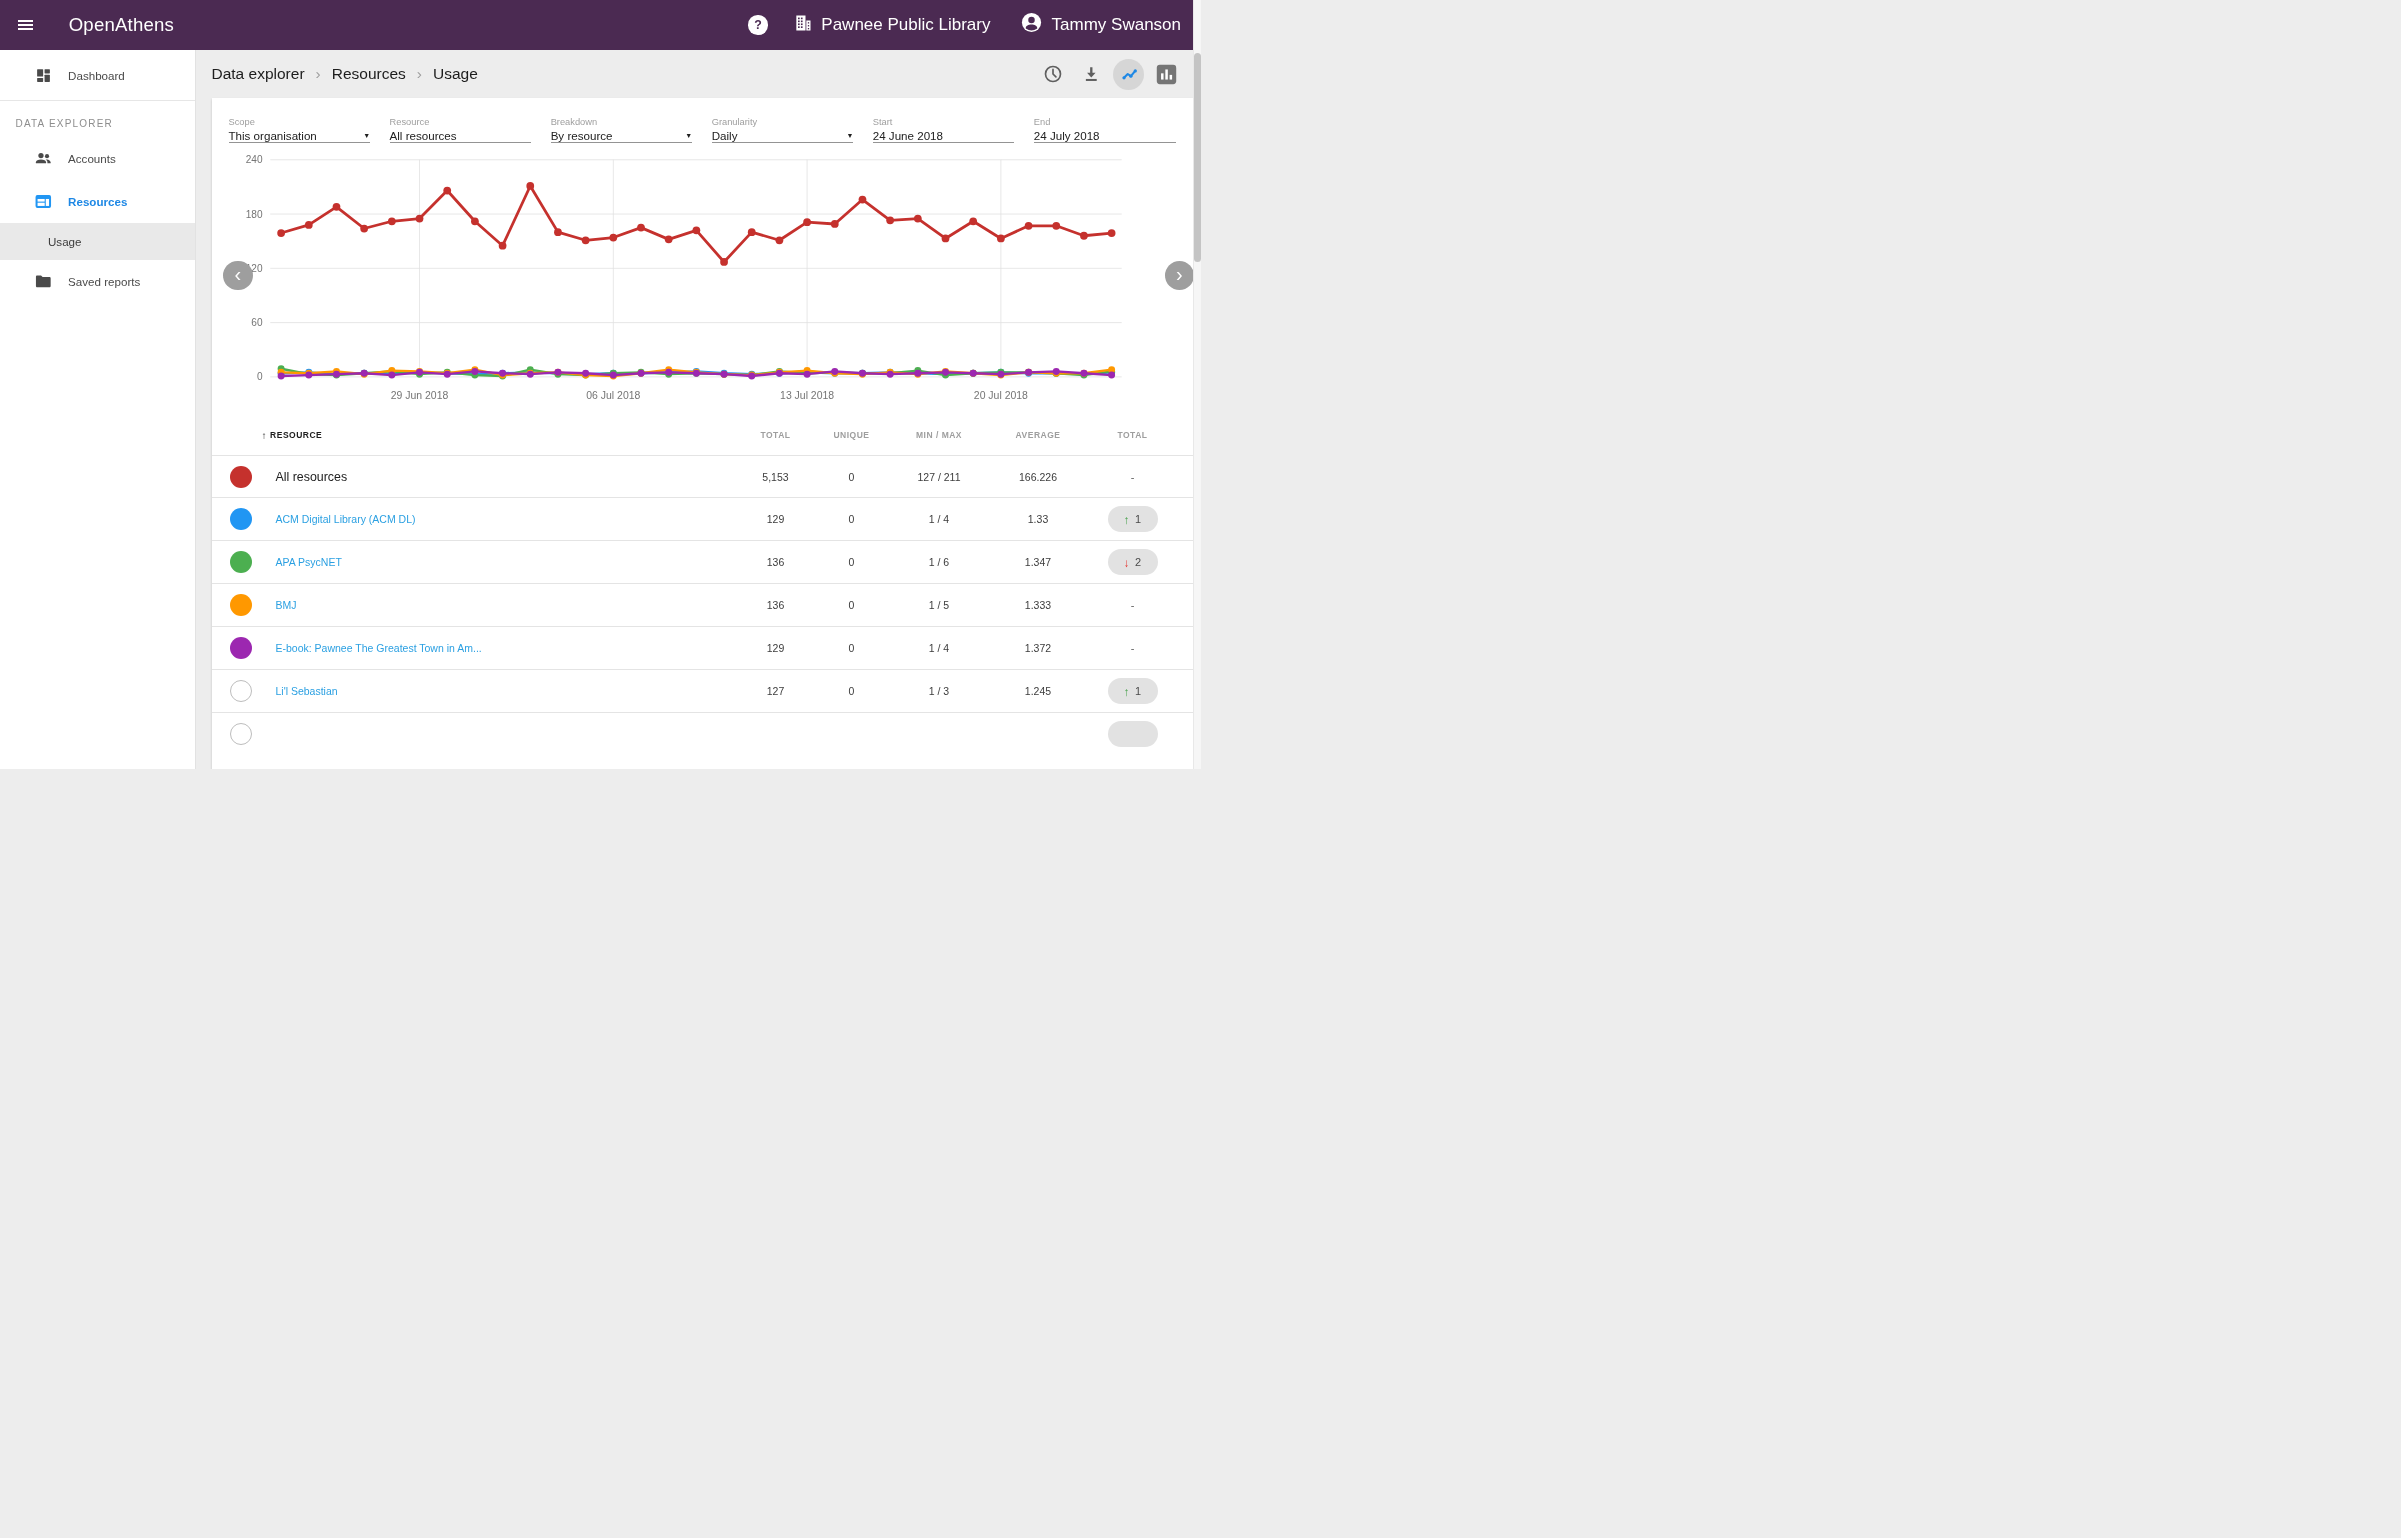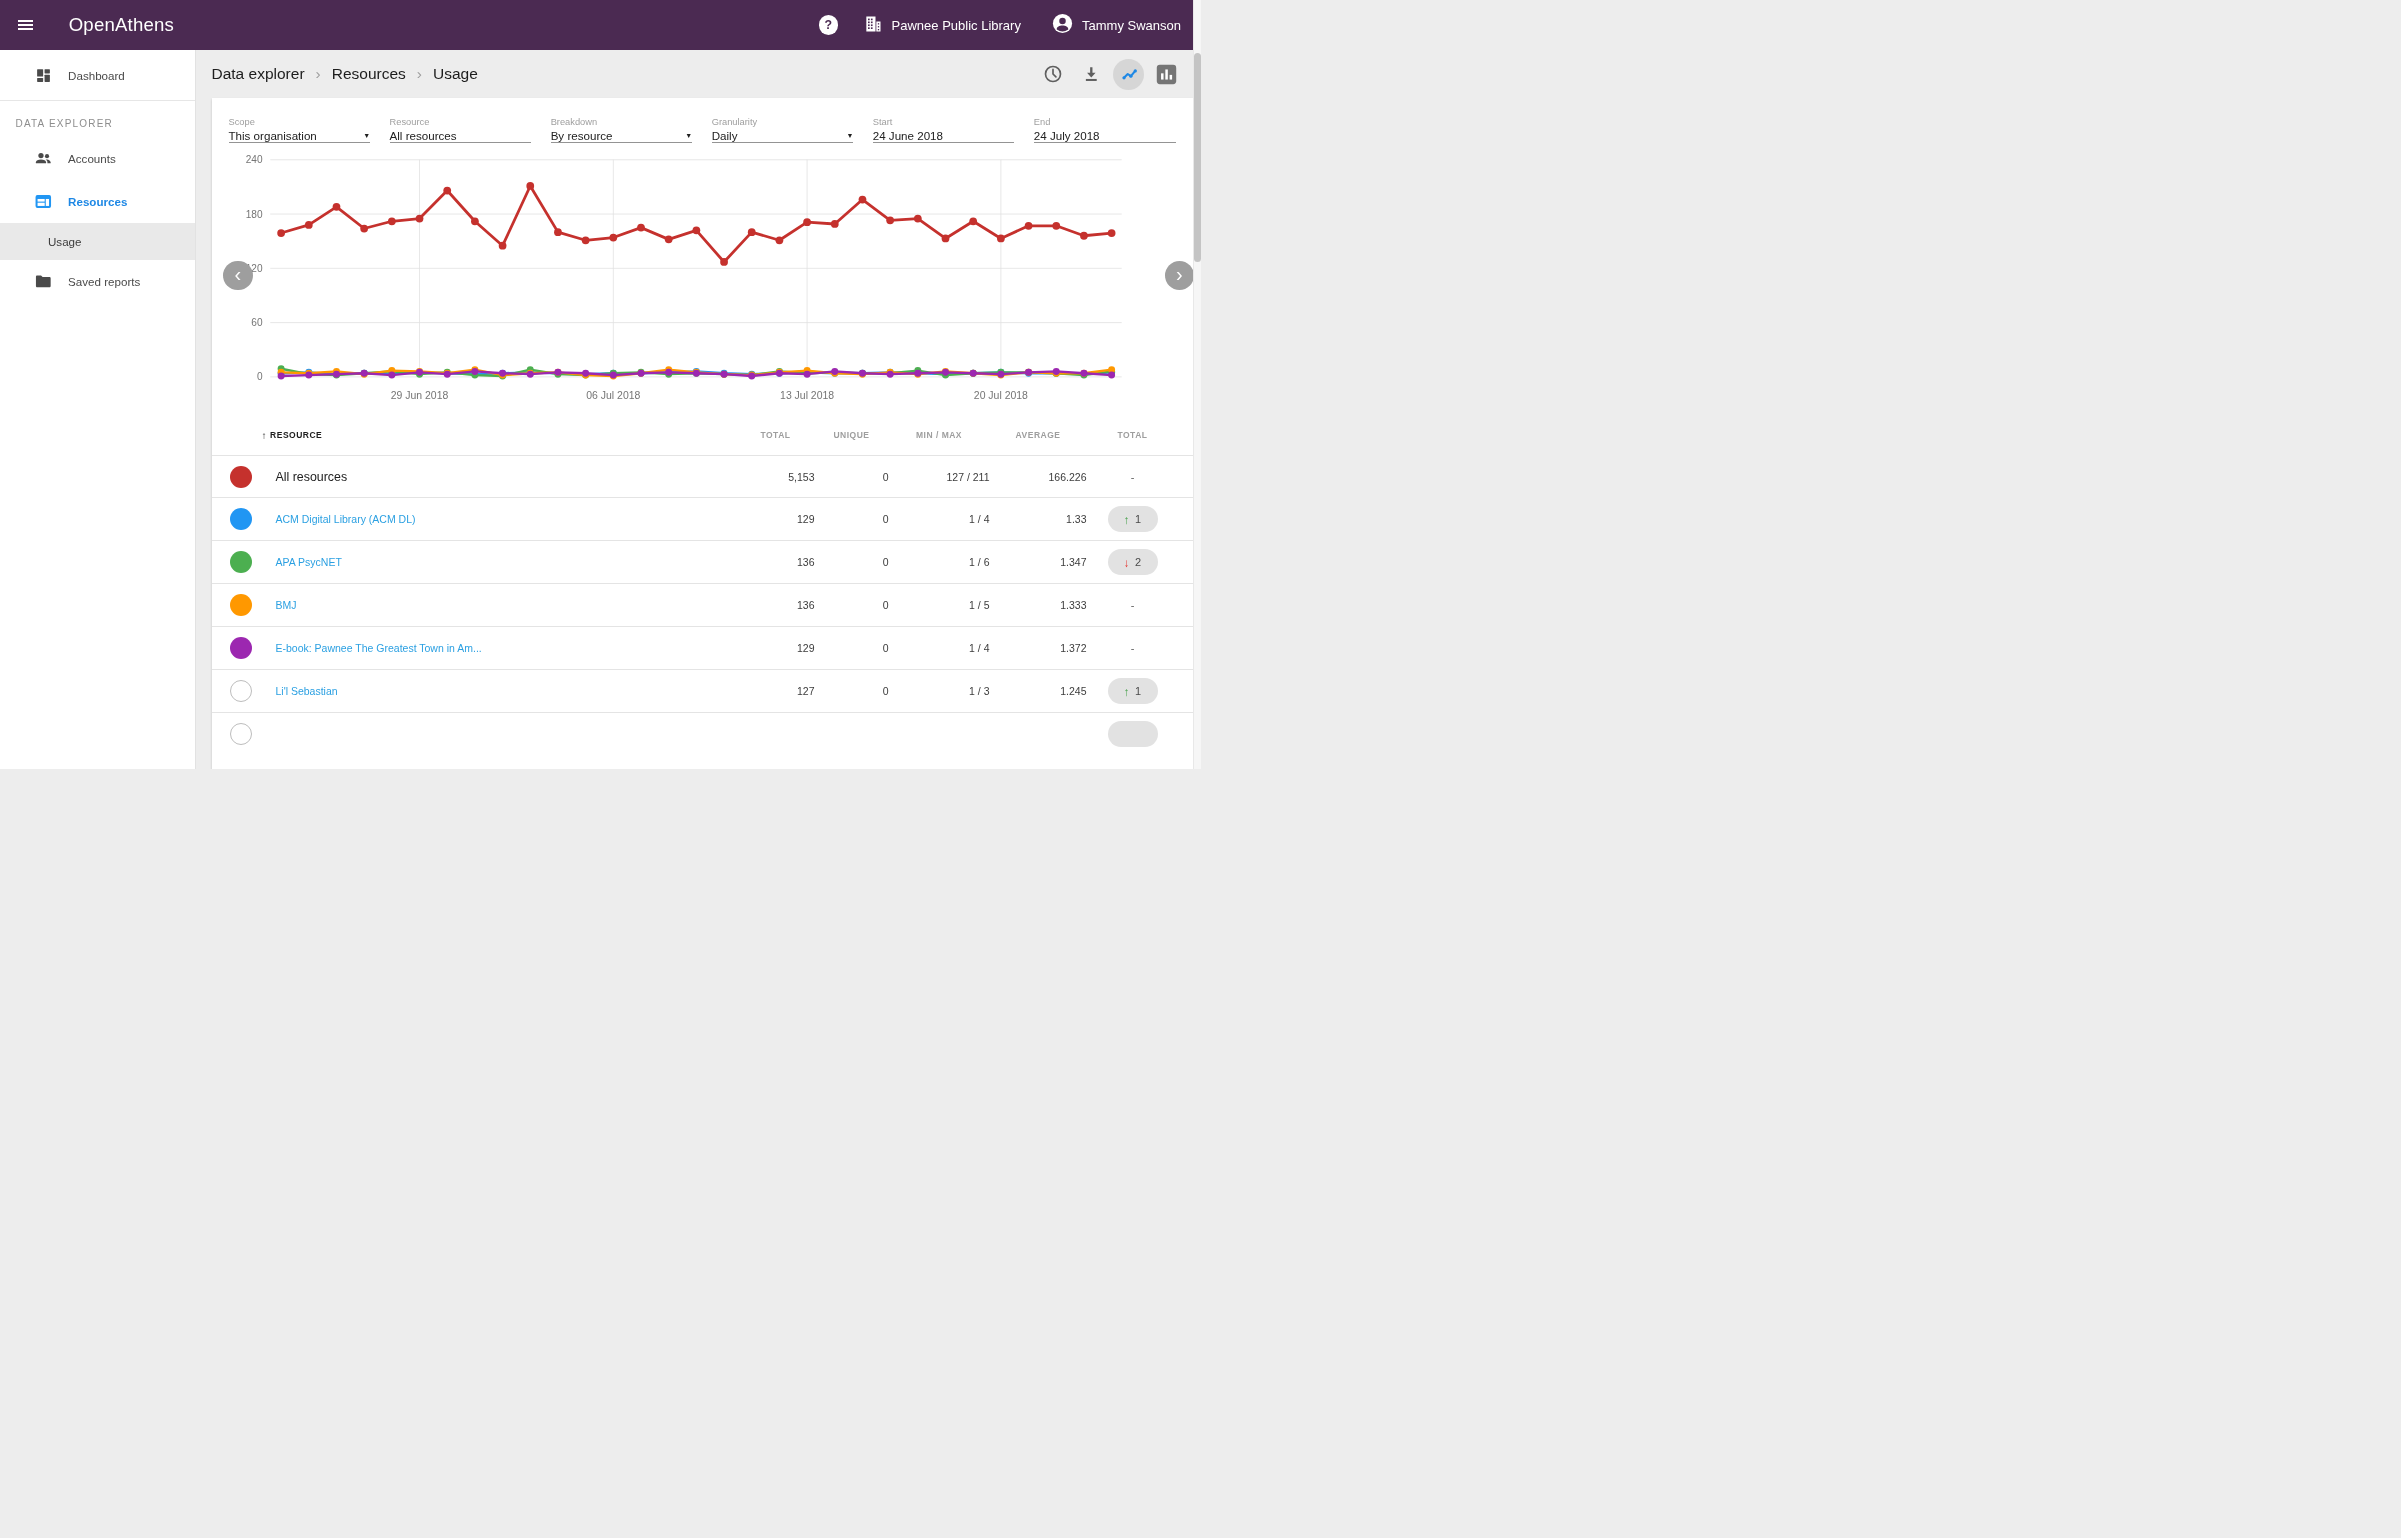--- a/index.html
+++ b/index.html
@@ -6,21 +6,21 @@
   html,body { width:1201px; height:769px; overflow:hidden; }
   body { font-family:"Liberation Sans", sans-serif; background:#ededed; }
   #app { width:1201px; height:769px; position:relative; display:flex; flex-direction:column; }
 
   
   .topbar { height:50px; background:#4b2a52; display:flex; align-items:center; flex:0 0 50px; color:#fff; padding:0 20px 0 18px; }
   .hamburger { width:14.7px; height:11px; display:flex; flex-direction:column; justify-content:space-between; cursor:pointer; }
   .hamburger span { display:block; height:2.3px; background:#fff; }
   .logo { font-size:18.6px; font-weight:400; letter-spacing:0.2px; margin-left:36px; }
   .topbar-right { margin-left:auto; display:flex; align-items:center; gap:11px; }
-  .topbar-item { display:flex; align-items:center; gap:8.5px; font-size:13px; cursor:pointer;text-align:center; }
+  .topbar-item { display:flex; align-items:center; gap:8.5px; font-size:17px; cursor:pointer;text-align:center; }
   .help-circle { width:19.4px; height:19.4px; border-radius:50%; background:#fff; color:#4b2a52; font-weight:bold; font-size:12.4px; display:flex; align-items:center; justify-content:center; margin-right:14px; }
   .org { margin-right:18.6px; }
 
   
   .shell { flex:1; display:flex; min-height:0; }
 
   
   .sidebar { width:196px; background:#fff; border-right:0.8px solid #e2e2e2; flex:0 0 196px; }
   .side-item { height:43px; display:flex; align-items:center; padding-left:14px; font-size:11.6px; color:#4a4a4a; cursor:pointer;margin-left:20px; }
   .side-item .icn { width:18.6px; height:18.6px; margin-right:15.5px; display:flex; align-items:center; justify-content:center; }
@@ -57,21 +57,21 @@
   .t-grid { display:grid; grid-template-columns:50px 1fr 78px 74px 101px 97px 92px; align-items:center; padding-right:14px; }
   .t-head { height:40px; }
   .t-head .hcell { font-size:8.5px; font-weight:bold; color:#9e9e9e; letter-spacing:0.5px; text-align:center; }
   .t-head .hcell.resource { text-align:left; color:#1d1d1d; display:flex; align-items:center; gap:3.1px; cursor:pointer; }
   .t-head .sort-arrow { font-size:10px; color:#1d1d1d; }
   .t-row { border-top:0.8px solid #e4e4e4; height:43px; }
   .t-row.big { height:42px; }
   .dot { width:22px; height:22px; border-radius:50%; margin-left:18px; }
   .rname { font-size:10.5px; color:#2ba0e2; padding-left:14px; cursor:pointer; }
   .t-row.big .rname { font-size:12.4px; color:#212121; cursor:default; }
-  .ncell { font-size:10.5px; color:#3c3c3c; text-align:right; }
+  .ncell { font-size:10.5px; color:#3c3c3c; text-align:center; }
   .chg { display:flex; justify-content:center; }
   .pill { background:#e2e2e2; border-radius:13px; height:26px; min-width:50px; display:flex; align-items:center; justify-content:center; gap:5.4px; font-size:11px; color:#4a4a4a; }
   .pill .arr { font-size:11.6px; font-weight:bold; }
   .arr.up { color:#43a047; }
   .arr.down { color:#e53935; }
   .dash { color:#616161; font-size:11px; text-align:center; }
 
   
   .scrollbar { position:absolute; right:0; top:0; width:8.5px; height:769px; background:#f6f6f6; border-left:0.8px solid #e8e8e8; z-index:50; }
   .scroll-thumb { position:absolute; top:53px; left:0.8px; width:7px; height:209px; background:#c4c4c4; border-radius:3.9px; cursor:pointer; }

